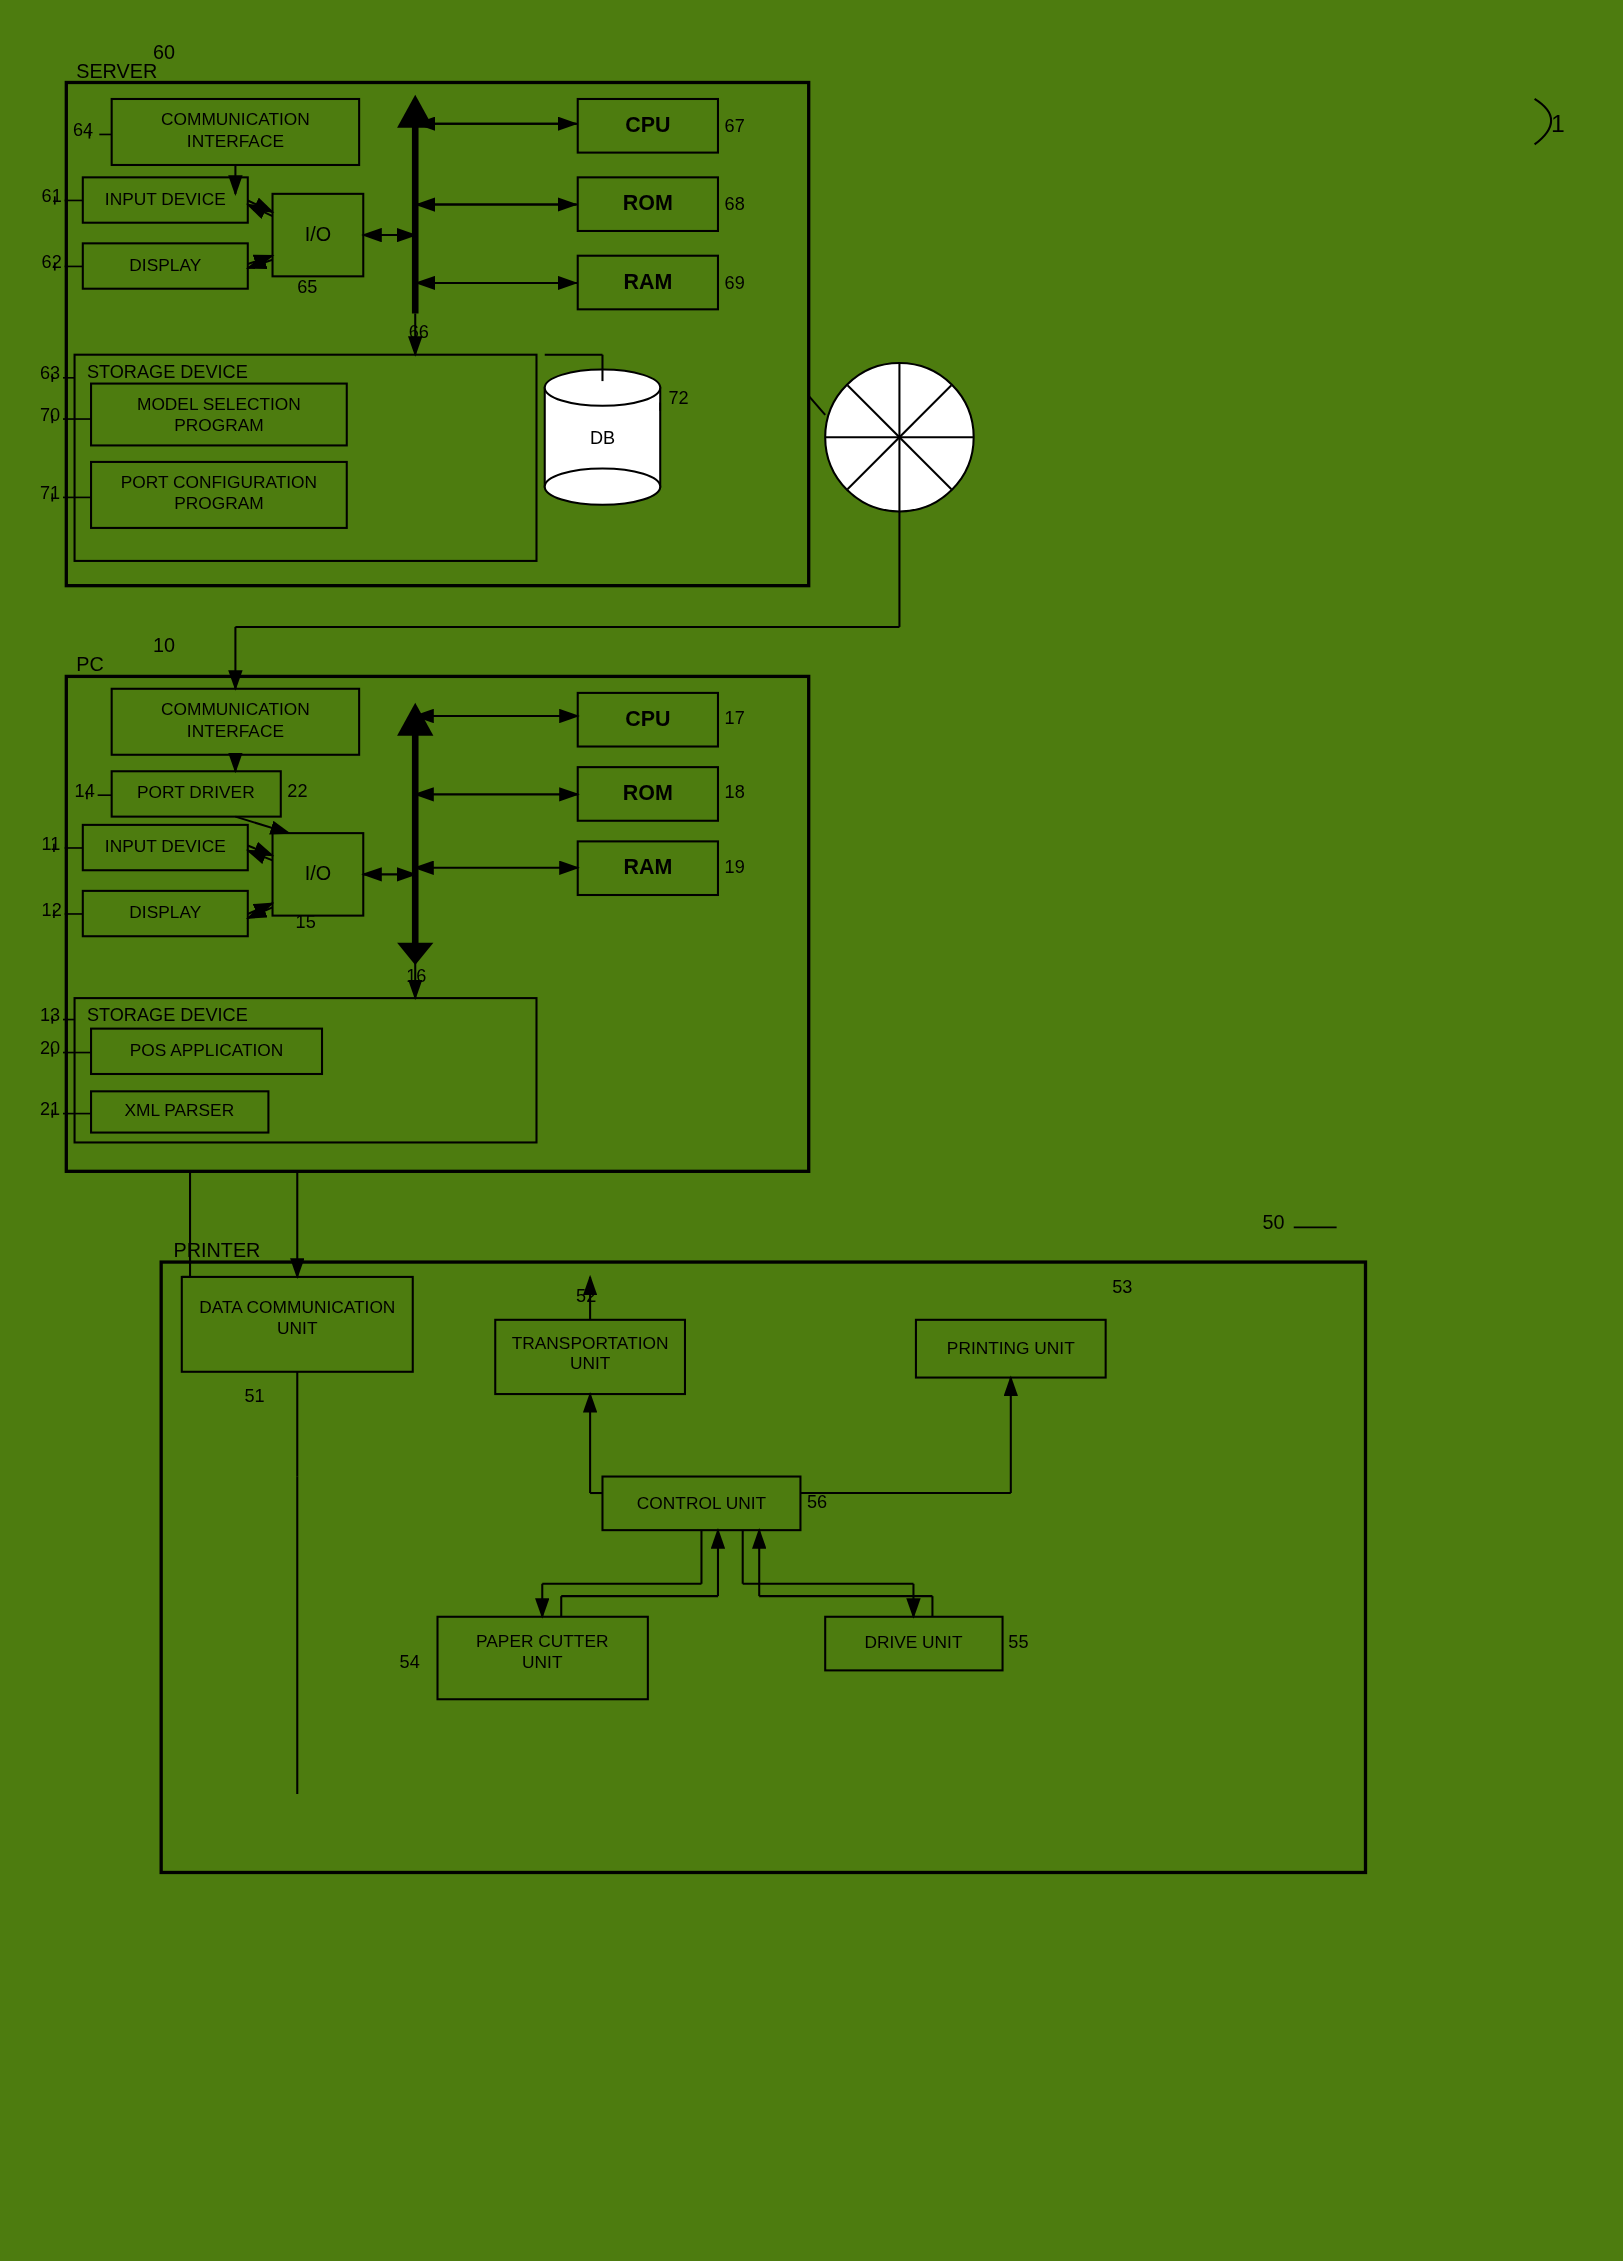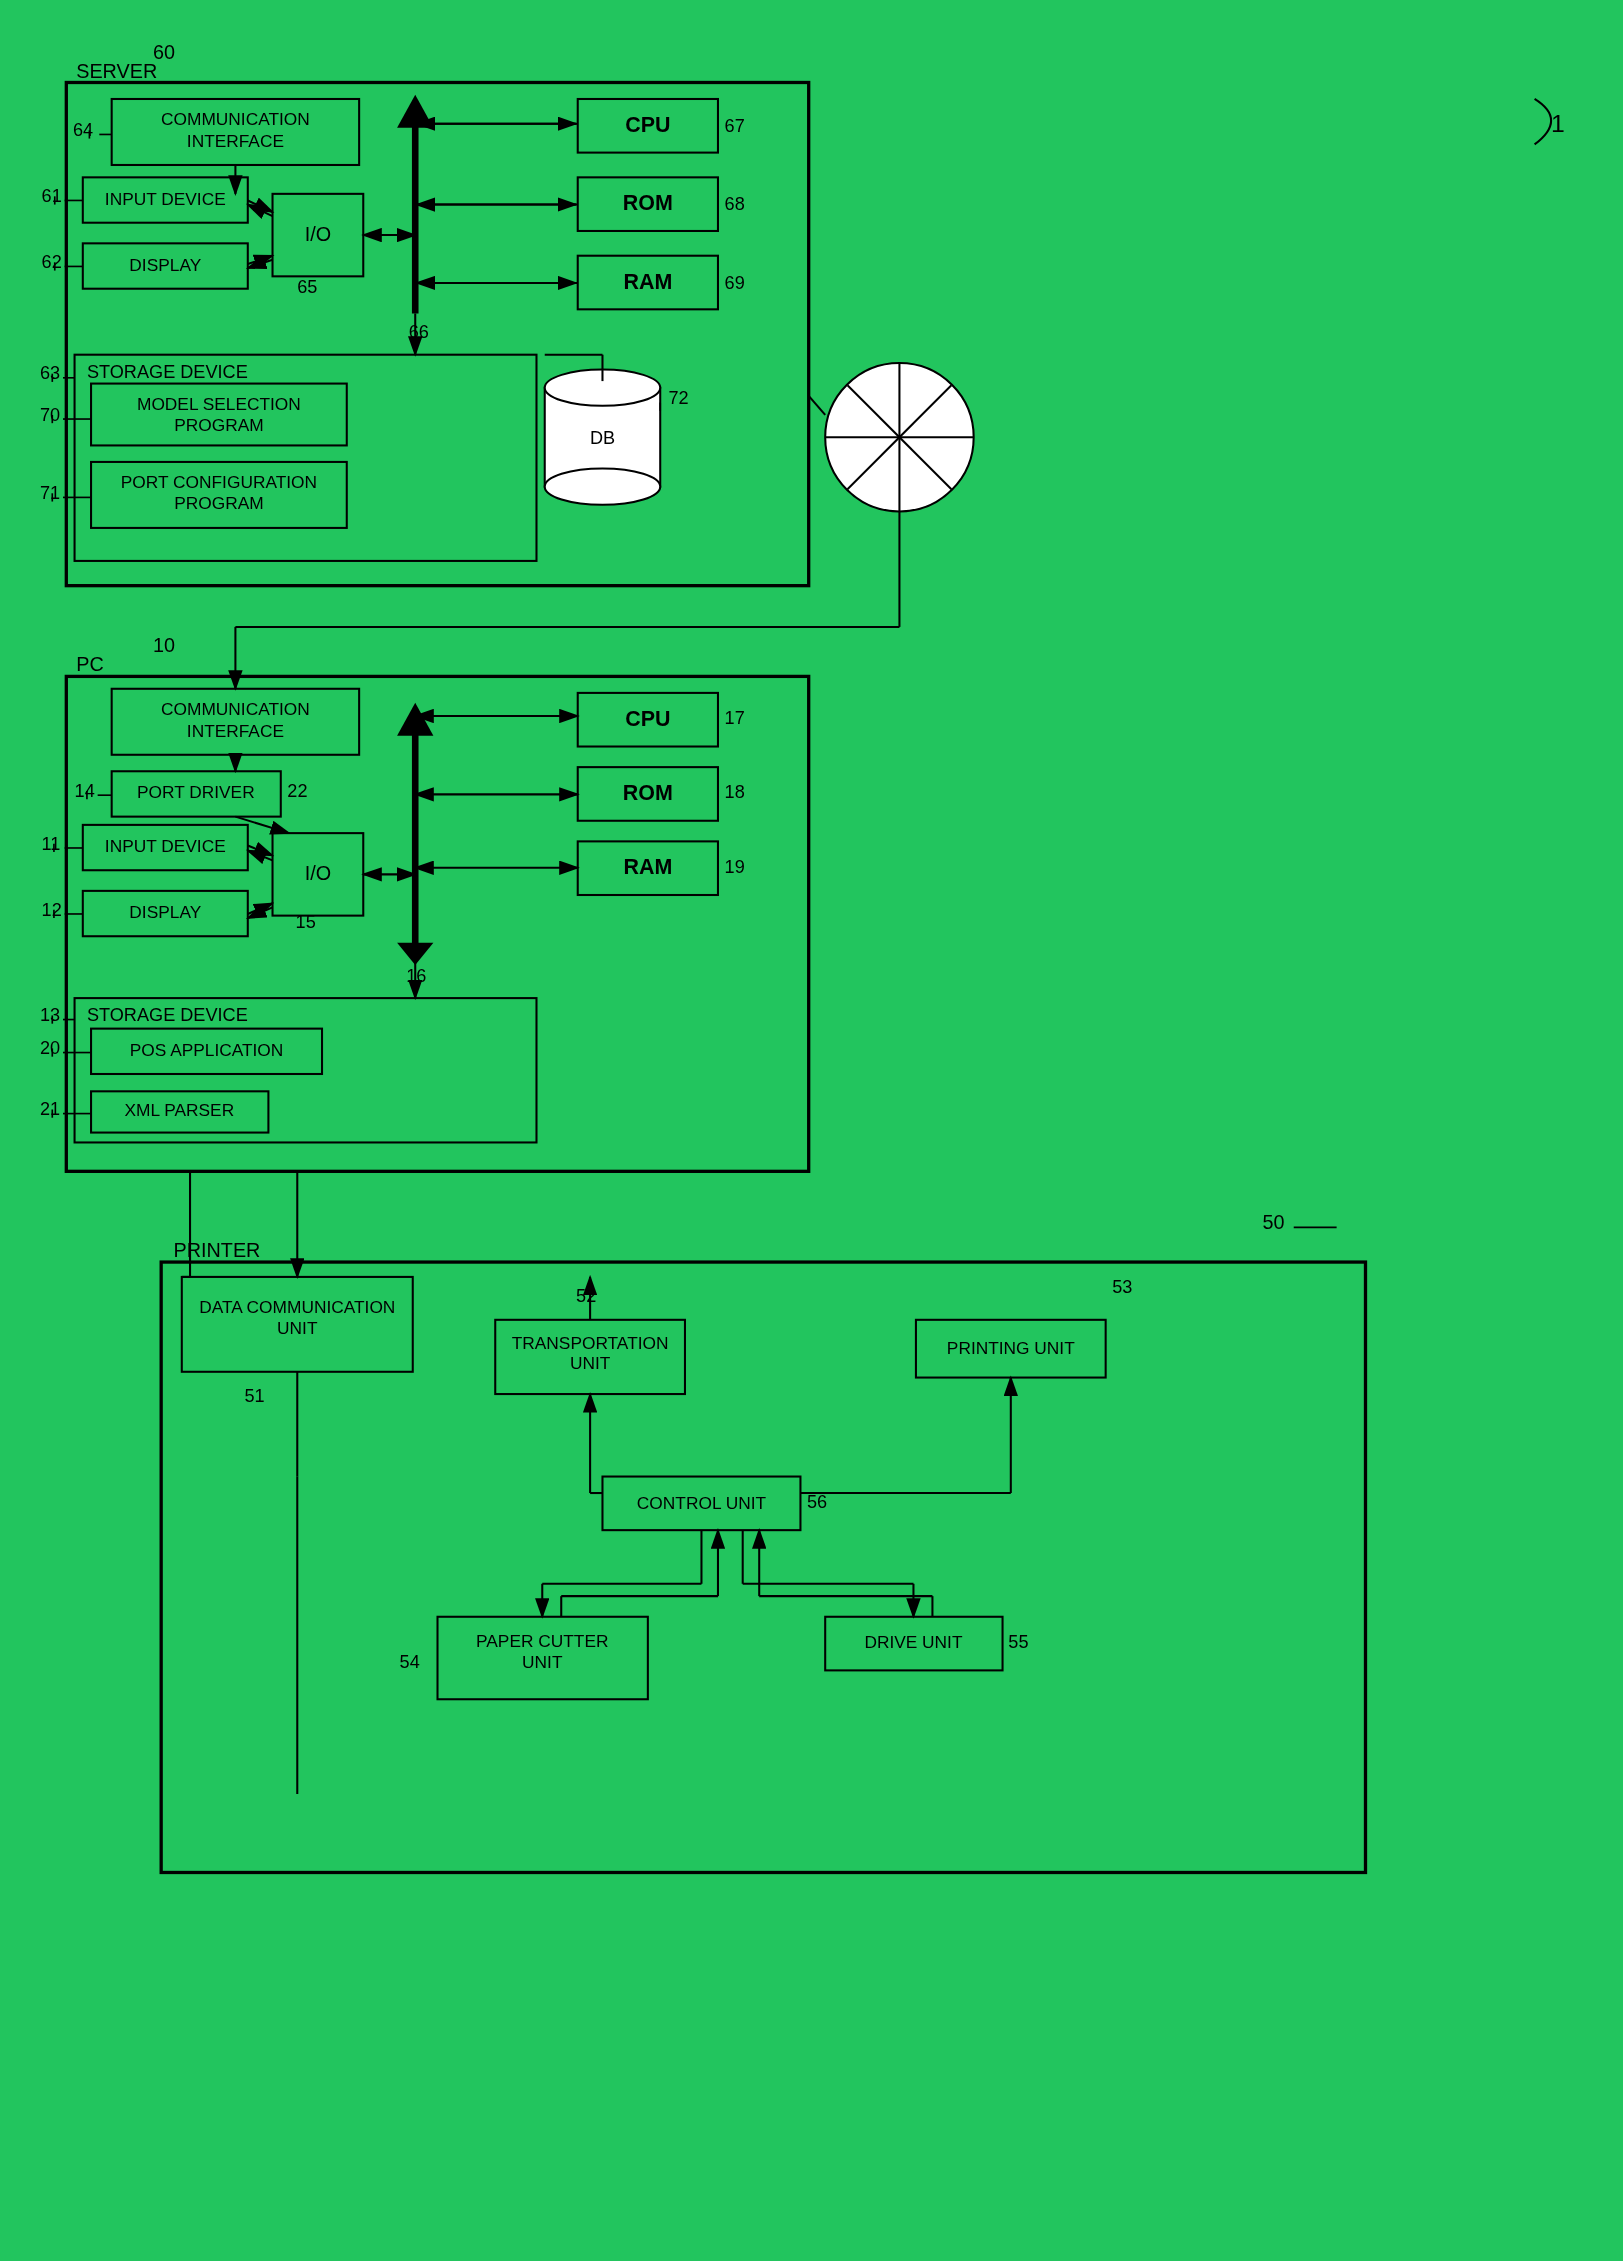--- a/index.html
+++ b/index.html
@@ -9,21 +9,21 @@
       width: 1624px;
       min-height: 2261px;
       position: relative;
       overflow: hidden;
     }
 
     .diagram-container {
       position: relative;
       width: 1624px;
       height: 2261px;
-      background: #22c55e;
+      background: #4d7c0f;
     }
 
     
     .svg-overlay {
       position: absolute;
       top: 0;
       left: 0;
       width: 1624px;
       height: 2261px;
       pointer-events: none;

